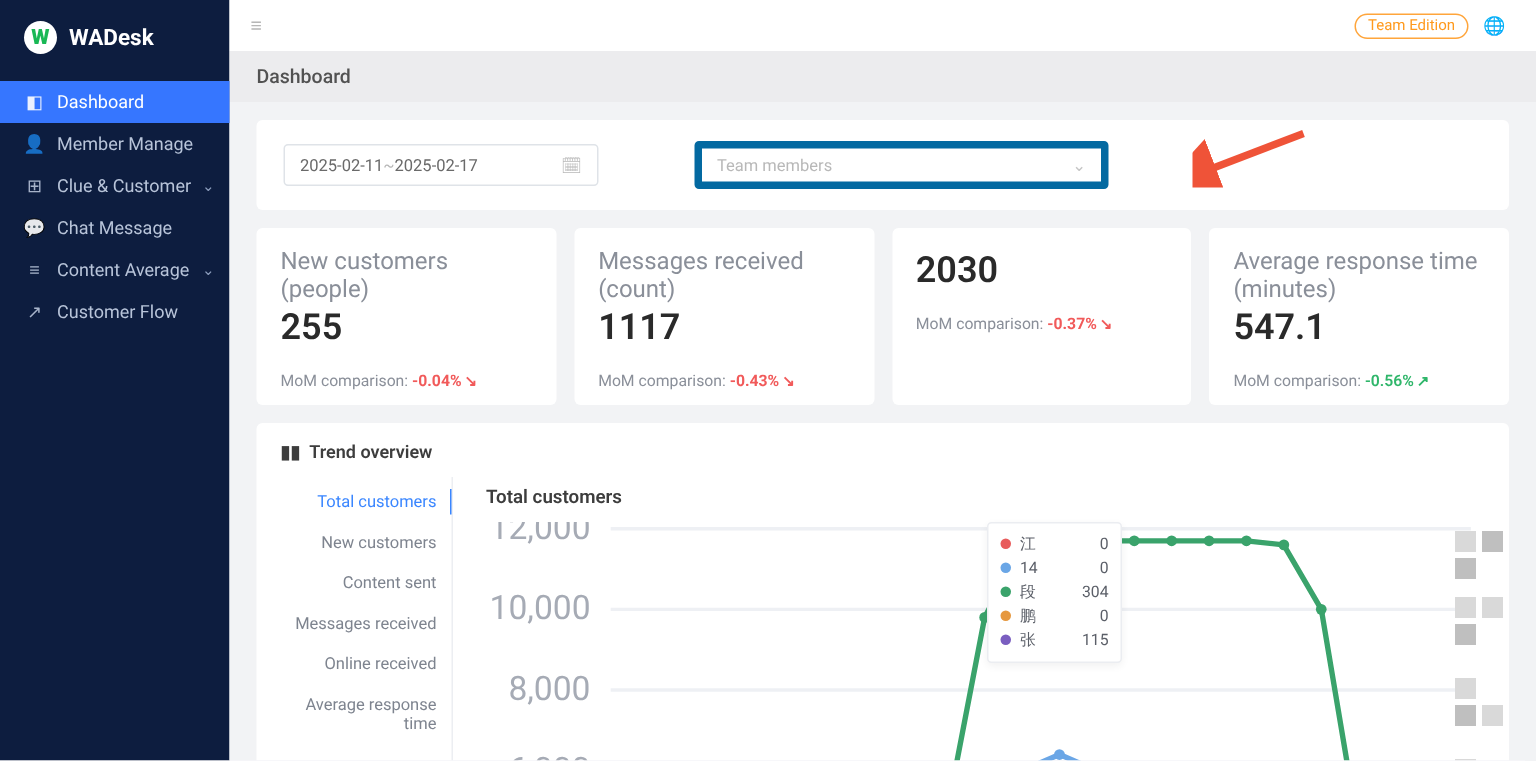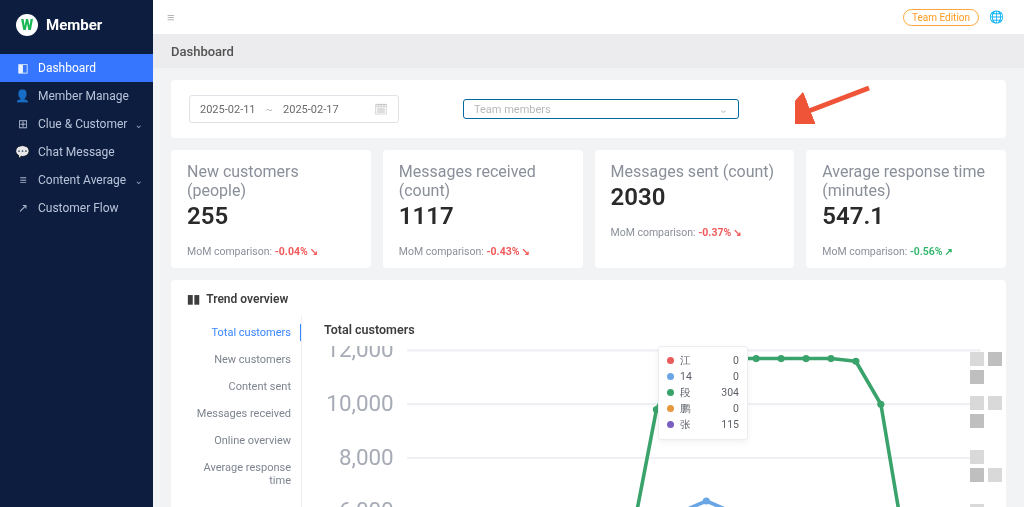--- a/index.html
+++ b/index.html
@@ -20,23 +20,23 @@
 .top-collapse{color:#b7b7b7;font-size:13px;cursor:pointer}
 .top-spacer{flex:1}
 .badge-team{border:1px solid #ffa53b;color:#ff9a1e;border-radius:10px;font-size:10px;padding:2px 8px;font-weight:400}
 .globe{color:#7a7a7a}
 .page-head{height:34px;background:#ececee;display:flex;align-items:center;padding:0 18px;font-size:13px;color:#525252;font-weight:500}
 .content{flex:1;overflow:hidden;padding:0 18px 12px 18px;background:#f2f3f5}
 
 .panel{background:#fff;border-radius:4px;padding:14px 18px;margin-top:12px}
 .filters{display:flex;align-items:center;gap:64px}
 .daterange{display:flex;align-items:center;border:1px solid #dfe3e8;border-radius:3px;height:28px;width:210px;padding:0 10px;color:#6a6a6a;font-size:11px;justify-content:space-between}
-.daterange .dates{display:flex;align-items:center;gap:10px}
+.daterange .dates{display:flex;align-items:center;}
 .daterange .tilde{color:#b8b8b8}
-.select{display:flex;align-items:center;justify-content:space-between;border:1px solid #0369a1;border-radius:3px;height:20px;width:276px;padding:0 10px;color:#b8b8b8;font-size:11px}
+.select{display:flex;align-items:center;justify-content:space-between;border:5px solid #0369a1;border-radius:3px;height:32px;width:276px;padding:0 10px;color:#b8b8b8;font-size:11px}
 
 .arrow{position:relative;width:70px;height:30px}
 .arrow svg{position:absolute;left:-8px;top:-10px}
 
 .cards{display:flex;gap:12px;margin-top:12px}
 .card{flex:1;background:#fff;border-radius:4px;padding:12px 16px 10px 16px}
 .card .lbl{color:#8a8f99;font-size:16px}
 .card .val{color:#2a2a2a;font-size:24px;font-weight:600;line-height:1.2;margin-top:2px}
 .card .mom{margin-top:14px;font-size:10.5px;color:#8a8f99}
 .pct-dn{color:#f15a5a;font-weight:700}
@@ -65,21 +65,21 @@
 .px-row{display:flex;gap:4px}
 </style>
 </head>
 <body>
 
 <div class="app">
 
   <aside class="sidebar">
     <div class="sb-logo">
       <span class="sb-logo-mark">W</span>
-      <span>Member</span>
+      <span>WADesk</span>
     </div>
     <nav class="sb-nav">
       <div class="sb-item active">
         <span class="sb-ico">◧</span>
         <span>Dashboard</span>
       </div>
       <div class="sb-item">
         <span class="sb-ico">👤</span>
         <span>Member Manage</span>
       </div>
@@ -149,21 +149,20 @@
           <div class="lbl">New customers (people)</div>
           <div class="val">255</div>
           <div class="mom"><span>MoM comparison:</span> <span class="pct-dn">-0.04%</span><span class="tr-ico pct-dn">↘</span></div>
         </div>
         <div class="card">
           <div class="lbl">Messages received (count)</div>
           <div class="val">1117</div>
           <div class="mom"><span>MoM comparison:</span> <span class="pct-dn">-0.43%</span><span class="tr-ico pct-dn">↘</span></div>
         </div>
         <div class="card">
-          <div class="lbl">Messages sent (count)</div>
           <div class="val">2030</div>
           <div class="mom"><span>MoM comparison:</span> <span class="pct-dn">-0.37%</span><span class="tr-ico pct-dn">↘</span></div>
         </div>
         <div class="card">
           <div class="lbl">Average response time (minutes)</div>
           <div class="val">547.1</div>
           <div class="mom"><span>MoM comparison:</span> <span class="pct-up">-0.56%</span><span class="tr-ico pct-up">↗</span></div>
         </div>
       </div>
 
@@ -171,21 +170,21 @@
         <div class="trend-head">
           <span>▮▮</span>
           <span>Trend overview</span>
         </div>
         <div class="trend-body">
           <div class="trend-tabs">
             <div class="trend-tab active"><span>Total customers</span></div>
             <div class="trend-tab"><span>New customers</span></div>
             <div class="trend-tab"><span>Content sent</span></div>
             <div class="trend-tab"><span>Messages received</span></div>
-            <div class="trend-tab"><span>Online overview</span></div>
+            <div class="trend-tab"><span>Online received</span></div>
             <div class="trend-tab"><span>Average response time</span></div>
           </div>
           <div class="chart-wrap">
             <div class="chart-title">Total customers</div>
             <svg class="chart-svg" id="chartsvg" viewBox="0 0 300 150">
                 <line x1="38" x2="294" y1="122" y2="122" class="gline"></line>
                 <text x="32" y="125" text-anchor="end" class="ytick">2,000</text>
                 <line x1="38" x2="294" y1="98" y2="98" class="gline"></line>
                 <text x="32" y="101" text-anchor="end" class="ytick">4,000</text>
                 <line x1="38" x2="294" y1="74" y2="74" class="gline"></line>

